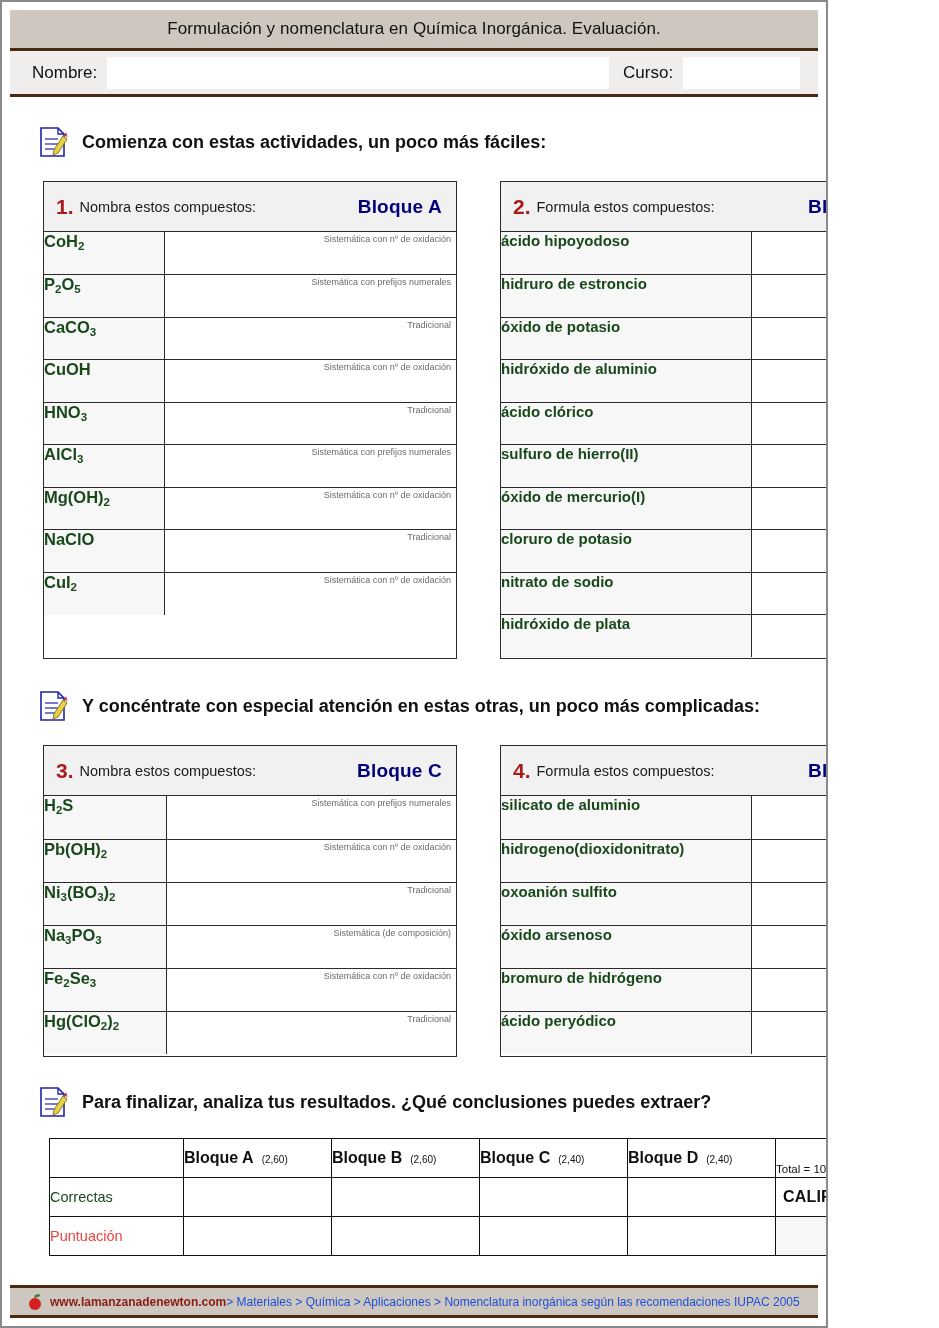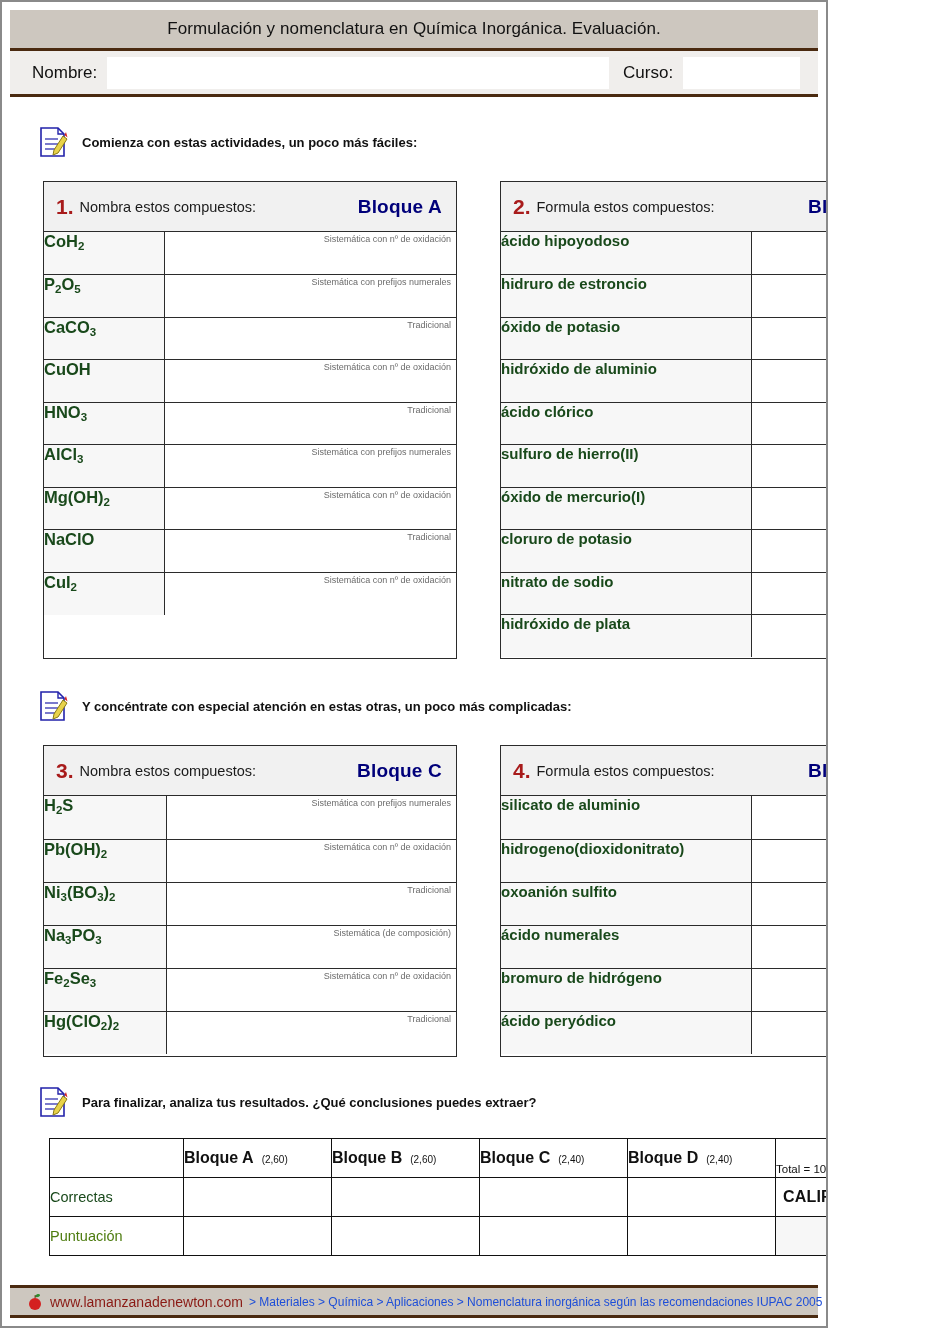--- a/index.html
+++ b/index.html
@@ -66,21 +66,21 @@
   .id-spacer { flex: 1; }
 
   
   .instruction {
     position: absolute;
     display: flex;
     align-items: center;
     gap: 14px;
   }
   .instruction .itext {
-    font-size: 13px;
+    font-size: 18px;
     font-weight: bold;
     color: #111111;
     white-space: nowrap;
   }
   .note-icon { width: 30px; height: 32px; display:block; }
 
   
   .block {
     position: absolute;
     box-sizing: border-box;
@@ -210,21 +210,21 @@
     padding-left: 10px;
     vertical-align: bottom;
   }
   .total-txt { font-size: 11.5px; color:#111111; }
   td.rowlabel {
     border: none;
     padding-left: 8px;
     font-size: 14.5px;
   }
   .lbl-correctas { color: #19491b; font-weight: normal; }
-  .lbl-punt { color: #4d7c0f; font-weight: normal; }
+  .lbl-punt { color: #ef4444; font-weight: normal; }
   td.grade-title {
     border: 2px solid #111111;
     text-align: center;
     background: #ffffff;
   }
   .grade-title-txt { font-size: 16px; font-weight: bold; color:#111111; letter-spacing:.2px; }
   td.grade-box {
     border: 2px solid #111111;
     background: #f7f7f7;
   }
@@ -239,24 +239,23 @@
     background: #cdc7bf;
     border-top: 3px solid #4a2a10;
     border-bottom: 3px solid #4a2a10;
     display: flex;
     align-items: center;
     padding-left: 16px;
     box-sizing: border-box;
   }
   .apple { width: 18px; height: 20px; display:block; margin-right: 6px; }
   .site {
-    font-size: 14px;
+    font-size: 12px;
     color: #8a1a14;
-    font-weight: normal;
-    margin-right: 6px;
+    font-weight: bold;
     white-space: nowrap;
   }
   .crumbs {
     font-size: 12px;
     color: #1d4ed8;
     white-space: nowrap;
   }
 </style>
 </head>
 <body>
@@ -506,21 +505,21 @@
           </tr>
           <tr style="height: 43px;">
             <td class="name-cell"><span class="cname">hidrogeno(dioxidonitrato)</span></td>
             <td class="answer-cell"></td>
           </tr>
           <tr style="height: 43px;">
             <td class="name-cell"><span class="cname">oxoanión sulfito</span></td>
             <td class="answer-cell"></td>
           </tr>
           <tr style="height: 43px;">
-            <td class="name-cell"><span class="cname">ácido numerales</span></td>
+            <td class="name-cell"><span class="cname">óxido arsenoso</span></td>
             <td class="answer-cell"></td>
           </tr>
           <tr style="height: 43px;">
             <td class="name-cell"><span class="cname">bromuro de hidrógeno</span></td>
             <td class="answer-cell"></td>
           </tr>
           <tr style="height: 43px;">
             <td class="name-cell"><span class="cname">ácido peryódico</span></td>
             <td class="answer-cell"></td>
           </tr>

